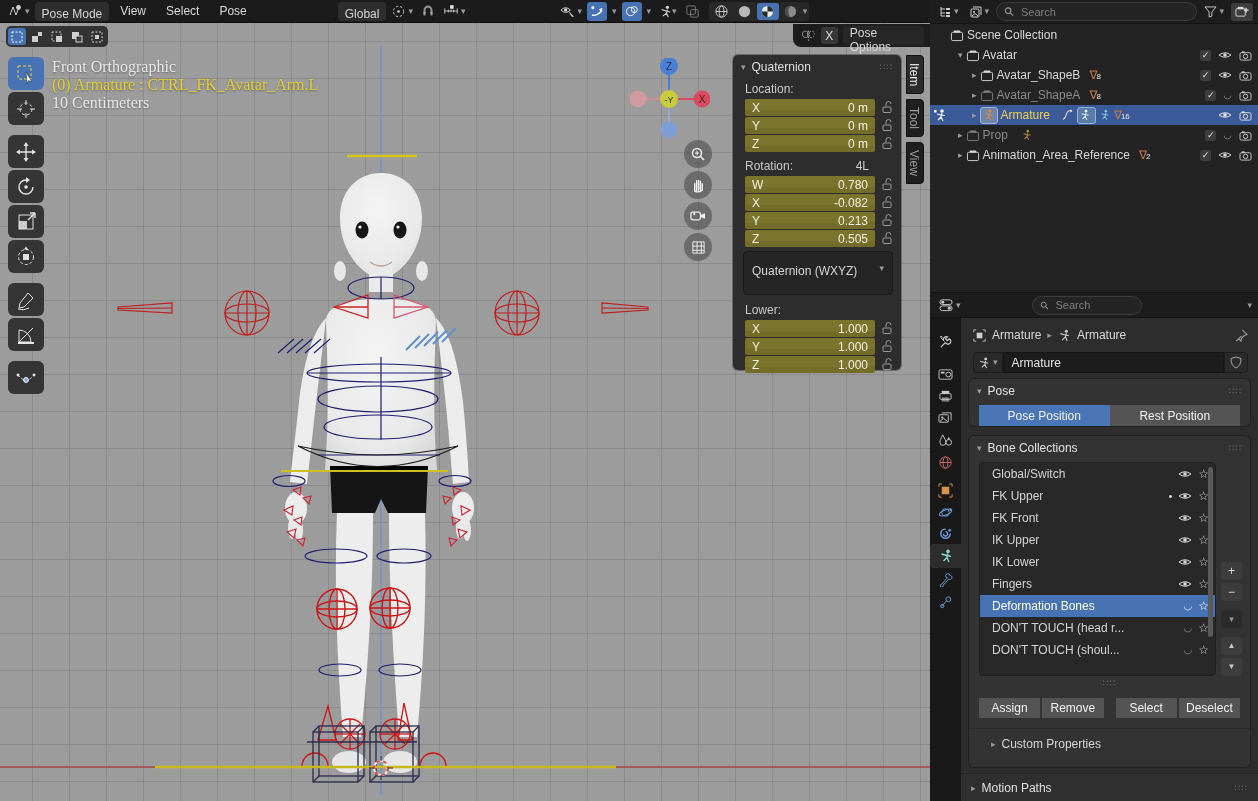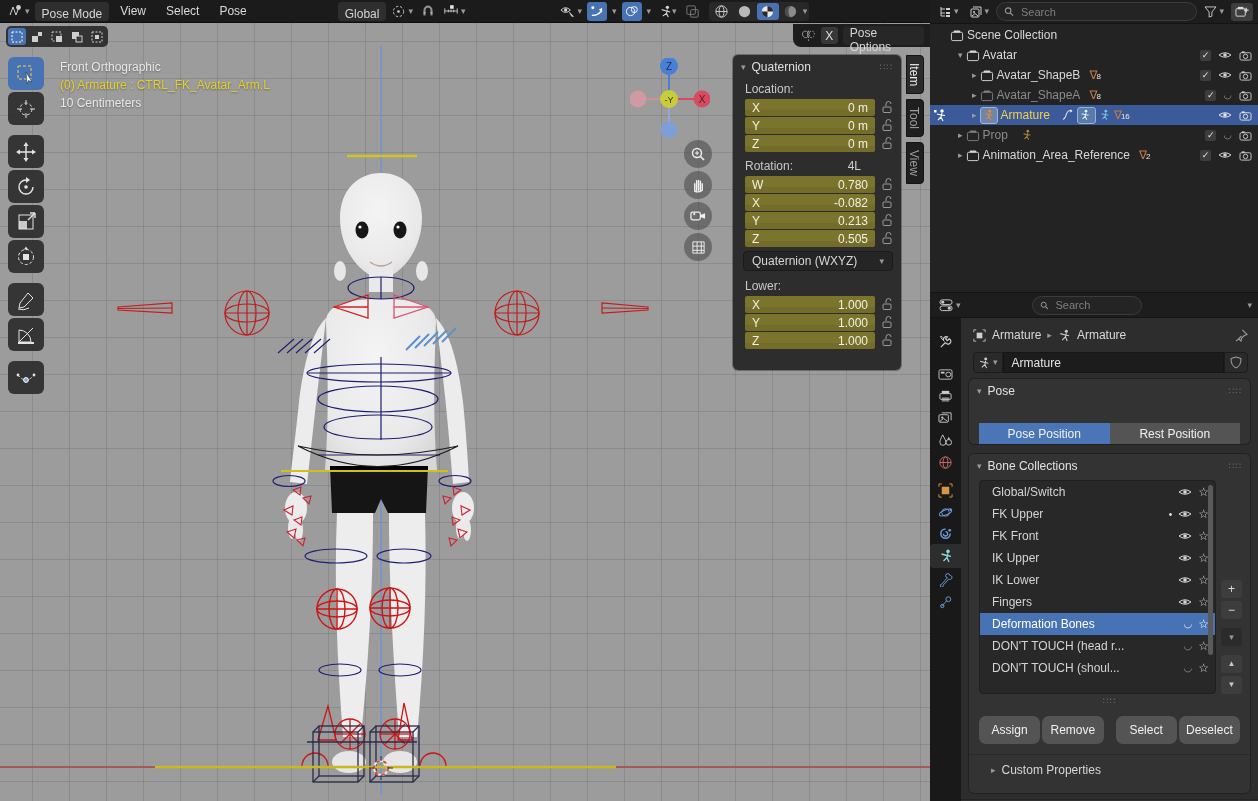--- a/index.html
+++ b/index.html
@@ -32,39 +32,39 @@
   #poseopts{left:793px;top:24px;height:23px;background:#1d1d1d;border-radius:0 0 0 8px;
     display:flex;align-items:center;gap:5px;padding:0 6px 0 8px;}
   .xbtn{background:#383838;border-radius:3px;width:18px;height:17px;display:flex;align-items:center;justify-content:center;color:#ddd;}
   
   #toolshelf{left:8px;top:57px;display:flex;flex-direction:column;gap:2px;}
   .tool-btn{width:36px;height:33px;background:#2dzzz;}
   .tool-btn{width:36px;height:33px;background:rgba(44,44,44,.92);border-radius:6px;display:flex;align-items:center;justify-content:center;}
   .tool-btn.active{background:#4772b3;}
   .tool-gap{height:6px;}
   
-  #vp-text{left:60px;top:58px;line-height:18px;font-size:12px;text-shadow:0 1px 2px rgba(0,0,0,.35);}
+  #vp-text{left:52px;top:58px;line-height:18px;font-size:16px;text-shadow:0 1px 2px rgba(0,0,0,.35);font-family:Liberation Serif, serif;}
   #vp-text .l1,#vp-text .l3{color:#e8e8e8;}
   #vp-text .l2{color:#e3cf2d;}
   
   .navball{width:28px;height:28px;border-radius:50%;background:rgba(70,70,70,.55);display:flex;align-items:center;justify-content:center;}
   
   #npanel{left:733px;top:55px;width:168px;height:315px;background:rgba(41,41,41,.96);border-radius:5px;
     box-shadow:0 0 0 1px rgba(0,0,0,.3);padding:0;box-sizing:border-box;color:#cfcfcf;}
   #npanel .hdr{display:flex;align-items:center;gap:6px;padding:5px 8px 2px 8px;color:#e0e0e0;}
   .drag-dots{margin-left:auto;color:#6f6f6f;font-size:9px;letter-spacing:1px;}
-  .sec-label{padding:6px 26px 2px 12px;color:#c8c8c8;display:flex;}
+  .sec-label{padding:6px 18px 2px 12px;color:#c8c8c8;display:flex;}
   .sec-label .rlock{margin-left:auto;margin-right:14px;color:#cfcfcf;}
   .frow{display:flex;align-items:center;margin:1px 8px 1px 12px;gap:6px;}
   .field{flex:1;display:flex;background:#7b742c;border-radius:2px;height:17px;align-items:center;
     padding:0 7px;color:#f2f0e2;box-shadow:inset 0 -6px 0 rgba(0,0,0,.06);}
   .field .fax{width:18px;}
   .field .fval{margin-left:auto;}
   .dropdown{margin:4px 8px 2px 10px;background:#252525;border:1px solid #1a1a1a;border-radius:4px;height:18px;
-    display:flex;align-items:center;padding:0 8px;color:#d6d6d6;}
+    display:flex;padding:12px 8px;color:#d6d6d6;}
   .dropdown .chev{margin-left:auto;}
   
   .ntab{writing-mode:vertical-rl;background:#1f1f1f;color:#9f9f9f;border:1px solid #141414;
     border-radius:0 4px 4px 0;padding:7px 2px;width:18px;box-sizing:border-box;text-align:center;}
   .ntab.active{background:#2b2b2b;color:#efefef;}
   
   #rightcol{left:930px;top:0;width:328px;height:801px;background:#232323;}
   #outliner-hdr{left:930px;top:0;width:328px;height:24px;background:#1d1d1d;display:flex;align-items:center;gap:4px;padding:0 5px;box-sizing:border-box;border-bottom:1px solid #141414;}
   .searchbox{flex:1;display:flex;align-items:center;gap:5px;background:#242424;border:1px solid #3b3b3b;
     border-radius:10px;height:17px;padding:0 7px;color:#8c8c8c;}
@@ -87,37 +87,37 @@
   .ptab{position:absolute;left:0;width:31px;height:24px;display:flex;align-items:center;justify-content:center;}
   .ptab.active{background:#2d2d2d;border-radius:4px 0 0 4px;}
   #props-body{left:961px;top:318px;width:297px;height:483px;background:#2d2d2d;}
   .crumbs{display:flex;align-items:center;gap:6px;padding:10px 10px 4px 12px;color:#d9d9d9;}
   .namerow{display:flex;align-items:center;margin:6px 10px 4px 12px;height:21px;}
   .namerow .idsel{display:flex;align-items:center;gap:3px;background:#2a2a2a;border:1px solid #1c1c1c;border-radius:4px 0 0 4px;height:21px;padding:0 4px;box-sizing:border-box;}
   .namerow .idname{flex:1;background:#1c1c1c;border:1px solid #161616;height:21px;display:flex;align-items:center;padding:0 8px;color:#e4e4e4;box-sizing:border-box;}
   .namerow .shieldbtn{width:24px;height:21px;background:#2a2a2a;border:1px solid #1c1c1c;border-radius:0 4px 4px 0;display:flex;align-items:center;justify-content:center;box-sizing:border-box;}
   .panel{background:#333333;border-radius:5px;margin:6px 8px;box-shadow:0 0 0 1px rgba(0,0,0,.25);}
   .panel-hdr{display:flex;align-items:center;gap:6px;padding:5px 8px;color:#e2e2e2;}
-  .seg-row{display:flex;margin:20px 10px 10px 10px;height:21px;border-radius:0;overflow:hidden;}
+  .seg-row{display:flex;margin:2px 10px 10px 10px;height:21px;border-radius:0;overflow:hidden;}
   .seg{flex:1;display:flex;align-items:center;justify-content:center;background:#545454;color:#f1f1f1;}
   .seg.active{background:#4a76b8;}
   .bc-wrap{display:flex;margin:2px 8px 0 10px;gap:5px;align-items:flex-end;}
   .bc-list{flex:1;background:#282828;border:1px solid #1f1f1f;border-radius:4px;position:relative;height:212px;overflow:hidden;}
   .bc-row{display:flex;align-items:center;height:22px;padding:0 6px 0 12px;gap:6px;color:#d4d4d4;}
   .bc-row.sel{background:#4772b3;color:#fff;}
   .bc-label{flex:1;white-space:nowrap;overflow:hidden;}
   .bc-dot{color:#e8e8e8;font-size:10px;}
   .star{color:#cfcfcf;font-size:12px;line-height:1;}
   .bc-side{display:flex;flex-direction:column;gap:3px;width:21px;}
   .sq-btn{width:21px;height:18px;background:#3d3d3d;border-radius:3px;color:#dcdcdc;display:flex;align-items:center;justify-content:center;font-size:12px;line-height:1;}
   .sq-btn.darker{background:#2b2b2b;margin:6px 0;}
   .sq-btn.tiny{font-size:8px;color:#c9c9c9;}
   .bc-scroll{position:absolute;right:2px;top:4px;width:5px;height:170px;background:#5a5a5a;border-radius:3px;}
   .actions{display:flex;gap:2px;margin:10px 10px 0 10px;}
-  .act-btn{flex:1;background:#545454;height:28px;border-radius:7px;display:flex;align-items:center;justify-content:center;color:#f1f1f1;}
+  .act-btn{flex:1;background:#545454;height:20px;border-radius:1px;display:flex;align-items:center;justify-content:center;color:#f1f1f1;}
   .act-gap{width:8px;flex:0 0 auto;background:transparent;}
   .subpanel-hdr{display:flex;align-items:center;gap:6px;padding:8px 8px 8px 22px;color:#d6d6d6;border-top:1px solid #2a2a2a;margin-top:10px;}
   .mp-panel{border-top:1px solid #242424;margin-top:2px;background:#2f2f2f;}
   .mp-hdr{display:flex;align-items:center;gap:6px;padding:7px 10px;color:#e0e0e0;}
   svg{display:block;}
 </style>
 </head>
 <body>
 
 <div id="app">

